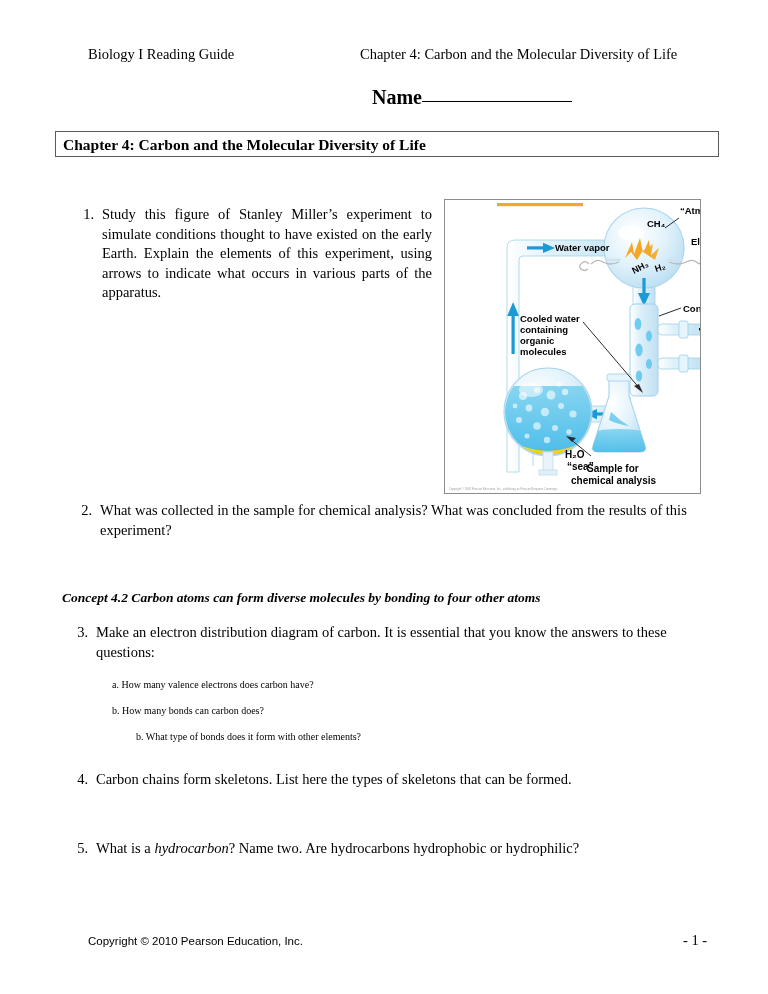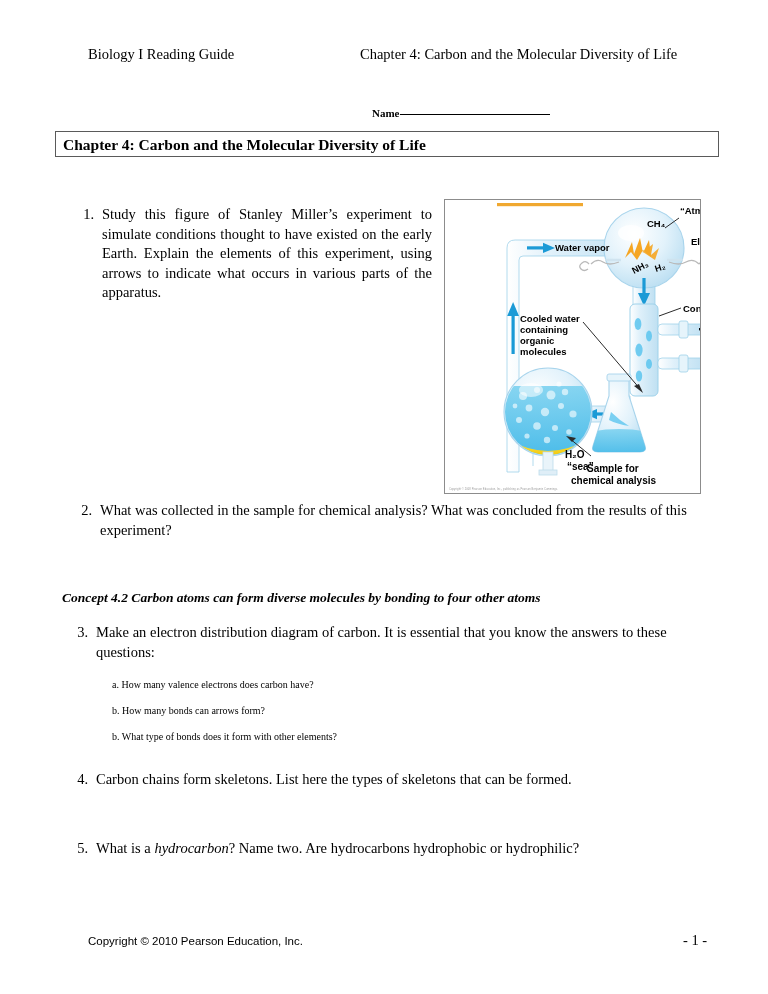--- a/index.html
+++ b/index.html
@@ -29,23 +29,23 @@
     font-size: 14.5px;
     line-height: 20px;
     white-space: nowrap;
   }
   .header .left  { position: absolute; left: 0; top: 0; }
   .header .right { position: absolute; left: 272px; top: 0; }
 
   
   .name-line {
     position: absolute;
-    top: 104px;
+    top: 88px;
     left: 372px;
-    font-size: 11px;
+    font-size: 20px;
     font-weight: bold;
     line-height: 18px;
     white-space: nowrap;
   }
   .name-rule {
     display: inline-block;
     width: 150px;
     border-bottom: 1.6px solid #000;
     vertical-align: 2px;
   }
@@ -114,21 +114,21 @@
 
   .sub {
     position: absolute;
     left: 112px;
     font-size: 10px;
     line-height: 19.5px;
     white-space: nowrap;
   }
   .sub-a { top: 675px; }
   .sub-b { top: 701px; }
-  .sub-c { top: 727px; }
+  .sub-c { top: 727px; margin-left: 24px; }
 
   .ital { font-style: italic; }
 
   
   .figure {
     position: absolute;
     left: 444px;
     top: 199px;
     width: 257px;
     height: 295px;
@@ -427,21 +427,21 @@
   </div>
 
   <div class="concept concept-42">Concept 4.2 Carbon atoms can form diverse molecules by bonding to four other atoms</div>
 
   <div class="q q3">
     <span class="num">3.</span>
     <span class="body">Make an electron distribution diagram of carbon. It is essential that you know the answers to these questions:</span>
   </div>
 
   <div class="sub sub-a">a. How many valence electrons does carbon have?</div>
-  <div class="sub sub-b">b. How many bonds can arrows form?</div>
+  <div class="sub sub-b">b. How many bonds can carbon does?</div>
   <div class="sub sub-c">b. What type of bonds does it form with other elements?</div>
 
   <div class="q q4">
     <span class="num">4.</span>
     <span class="body">Carbon chains form skeletons. List here the types of skeletons that can be formed.</span>
   </div>
 
   <div class="q q5">
     <span class="num">5.</span>
     <span class="body"><span>What is a </span><span class="ital">hydrocarbon</span><span>? Name two. Are hydrocarbons hydrophobic or hydrophilic?</span></span>

